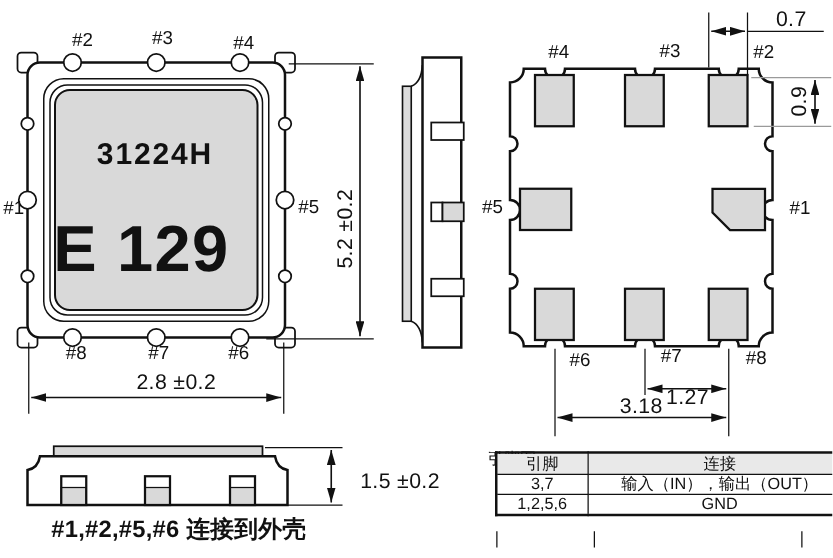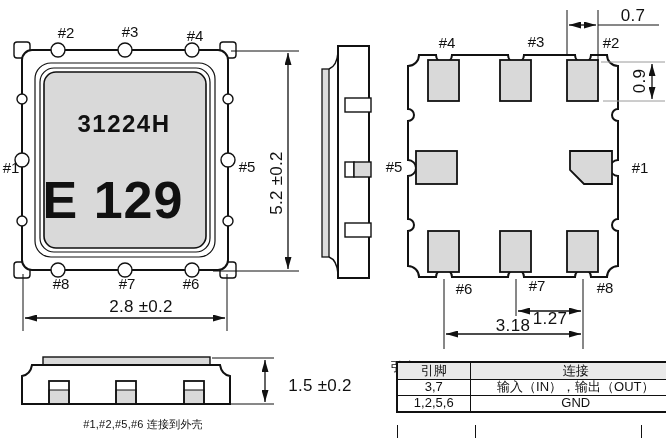--- a/index.html
+++ b/index.html
@@ -5,21 +5,21 @@
   html,body{margin:0;padding:0;background:#fff;}
   .canvas{position:relative;width:666px;height:446px;background:#ffffff;overflow:hidden;
           font-family:"Liberation Sans",sans-serif;color:#111;}
   svg{position:absolute;left:0;top:0;}
   .lbl{position:absolute;white-space:nowrap;font-size:15px;color:#111;
        transform:translate(-50%,-50%);line-height:1;}
   .dim{font-size:17px;letter-spacing:0.3px;}
   .rot{transform:translate(-50%,-50%) rotate(-90deg);}
   .mark1{font-size:24px;font-weight:bold;letter-spacing:1.5px;}
   .mark2{font-size:52px;font-weight:bold;letter-spacing:1px;}
-  .note{font-size:11px;letter-spacing:0.2px;}
+  .note{font-size:19px;letter-spacing:0.2px;font-weight:bold;}
   .tbl-title{position:absolute;left:390px;top:360px;font-size:13px;transform:none;}
   table.pin-table{position:absolute;left:396px;top:361px;width:287px;border-collapse:collapse;
        table-layout:fixed;border:2px solid #111;font-size:13px;padding-left:13px;}
   table.pin-table th,table.pin-table td{border:1px solid #111;padding:0 5px;line-height:1.15;
        white-space:nowrap;overflow:hidden;}
   table.pin-table th{background:#e9e9e9;font-weight:normal;text-align:center;height:16px;}
   table.pin-table td{text-align:center;height:15px;}
   .col-pin{width:73px;}
 </style>
 </head>

